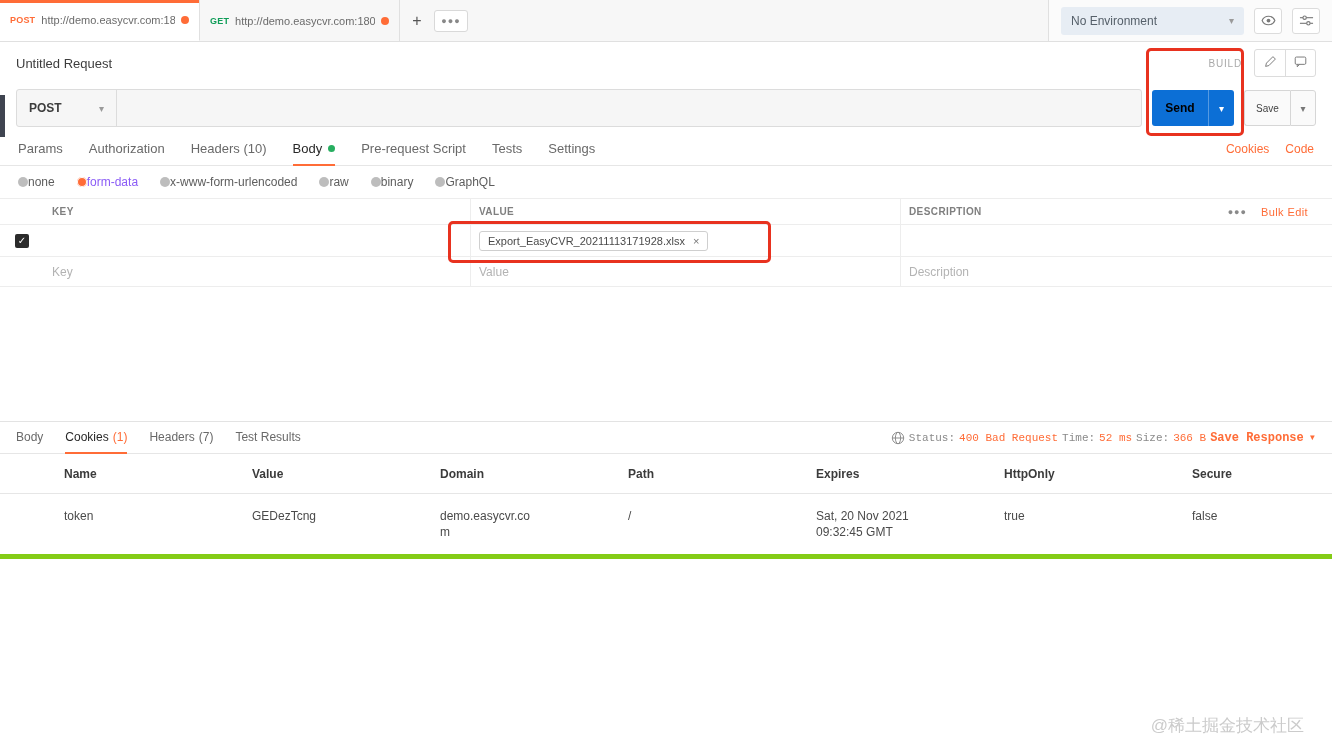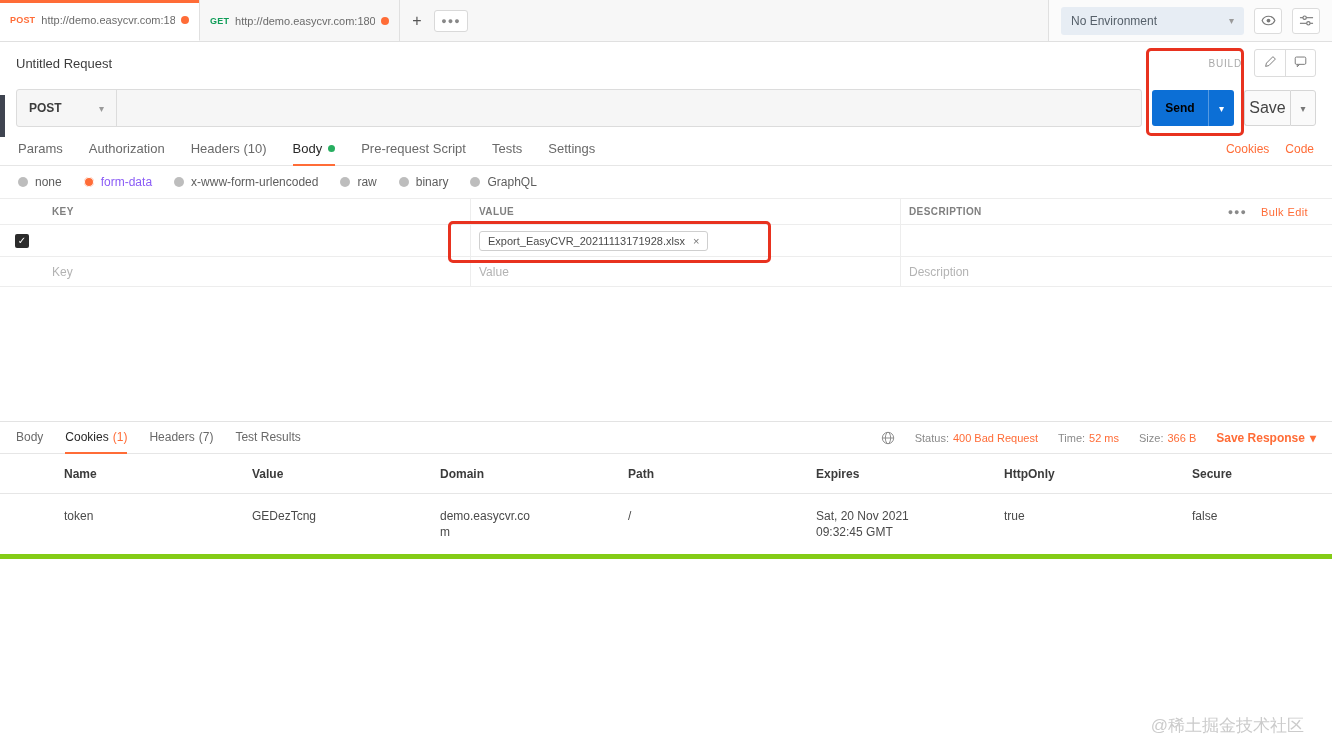--- a/index.html
+++ b/index.html
@@ -40,34 +40,34 @@
 
   
   .url-row{display:flex;align-items:center;height:48px;padding:0 16px;gap:10px;}
   .url-bar{display:flex;align-items:stretch;flex:1;height:38px;background:#f6f6f6;border:1px solid #dcdcdc;border-radius:3px;overflow:hidden;}
   .method-select{display:flex;align-items:center;justify-content:space-between;width:100px;padding:0 12px;border-right:1px solid #dcdcdc;color:#3d3d3d;font-size:12px;font-weight:bold;cursor:pointer;}
   .method-caret{color:#9a9a9a;font-size:10px;font-weight:normal;}
   .url-input{display:flex;align-items:center;flex:1;padding:0 12px;color:#555;font-size:12px;white-space:nowrap;overflow:hidden;cursor:text;}
   .btn-group{display:flex;flex:none;height:36px;}
   .send-main{display:flex;align-items:center;justify-content:center;width:56px;background:var(--send);color:#000000;font-weight:bold;font-size:12px;border-radius:3px 0 0 3px;cursor:pointer;}
   .send-caret{display:flex;align-items:center;justify-content:center;width:26px;background:var(--send);color:#fff;border-left:1px solid rgba(255,255,255,.3);border-radius:0 3px 3px 0;font-size:10px;cursor:pointer;}
-  .save-main{display:flex;align-items:center;justify-content:center;width:46px;background:#fafafa;border:1px solid #d6d6d6;border-right:none;color:#444;font-size:16px;border-radius:3px 0 0 3px;cursor:pointer;}
+  .save-main{display:flex;align-items:center;justify-content:center;width:46px;background:#fafafa;border:1px solid #d6d6d6;border-right:none;color:#444;font-size:10px;border-radius:3px 0 0 3px;cursor:pointer;}
   .save-caret{display:flex;align-items:center;justify-content:center;width:26px;background:#fafafa;border:1px solid #d6d6d6;color:#777;font-size:10px;border-radius:0 3px 3px 0;cursor:pointer;}
 
   
   .req-tabs{display:flex;align-items:stretch;height:34px;padding:0 18px;gap:26px;border-bottom:1px solid #e6e6e6;}
   .req-tab{display:flex;align-items:center;gap:6px;color:#696969;font-size:13px;cursor:pointer;border-bottom:2px solid transparent;margin-bottom:-1px;}
   .req-tab.active{color:#282828;border-bottom-color:var(--accent);}
   .body-dot{width:7px;height:7px;border-radius:50%;background:#27ae60;}
   .req-tabs-right{margin-left:auto;display:flex;align-items:center;gap:16px;}
   .link-orange{color:var(--accent);font-size:12px;cursor:pointer;}
 
   
   .mode-row{display:flex;align-items:center;height:32px;padding:0 18px;gap:22px;}
-  .mode{display:flex;align-items:center;gap:7px;color:#5d5d5d;font-size:12px;cursor:pointer;}
+  .mode{display:flex;align-items:center;color:#5d5d5d;font-size:12px;cursor:pointer;}
   .radio{width:10px;height:10px;border-radius:50%;background:#bdbdbd;flex:none;}
   .mode.selected .radio{background:var(--accent);box-shadow:0 0 0 1px #fff inset;}
   .mode.selected{color:#8b5cf6;}
 
   
   .kv-table{border-top:1px solid #ededed;}
   .kv-grid{display:grid;grid-template-columns:44px 426px 430px 1fr;align-items:center;border-bottom:1px solid #ededed;}
   .kv-head{height:26px;color:#7f7f7f;font-size:10px;font-weight:bold;letter-spacing:.4px;}
   .kv-cell{padding:0 8px;height:100%;display:flex;align-items:center;}
   .kv-cell.bl{border-left:1px solid #ededed;}
@@ -81,21 +81,21 @@
   .chip-x{color:#777;cursor:pointer;font-size:11px;}
 
   .spacer{height:134px;}
 
   
   .response{border-top:1px solid #e3e3e3;}
   .resp-header{display:flex;align-items:stretch;height:32px;padding:0 16px;gap:22px;border-bottom:1px solid #e6e6e6;}
   .resp-tab{display:flex;align-items:center;gap:4px;color:#696969;font-size:12px;cursor:pointer;border-bottom:2px solid transparent;margin-bottom:-1px;}
   .resp-tab.active{color:#282828;border-bottom-color:var(--accent);}
   .cnt-orange{color:var(--accent);}
-  .resp-meta{margin-left:auto;display:flex;align-items:center;gap:20px;font-size:11px;color:#8a8a8a;}
+  .resp-meta{margin-left:auto;display:flex;align-items:center;gap:4px;font-size:11px;color:#8a8a8a;font-family:Liberation Mono, monospace;}
   .meta-item{display:flex;align-items:center;gap:4px;white-space:nowrap;}
   .meta-val{color:var(--accent);}
   .save-response{display:flex;align-items:center;gap:5px;color:var(--accent);font-size:12px;font-weight:bold;cursor:pointer;}
   .globe{color:#8a8a8a;display:flex;align-items:center;}
 
   .cookie-head,.cookie-row{display:grid;grid-template-columns:repeat(6,188px) 1fr;padding-left:64px;padding-right:28px;}
   .cookie-head{height:40px;align-items:center;border-bottom:1px solid #e6e6e6;font-weight:bold;font-size:12px;color:#3b3b3b;}
   .cookie-row{padding-top:14px;padding-bottom:14px;align-items:start;font-size:12px;color:#4a4a4a;border-bottom:5px solid #84cc16;line-height:16px;}
   .cell-domain{width:100px;word-break:break-all;}
   .cell-expires{width:120px;}

